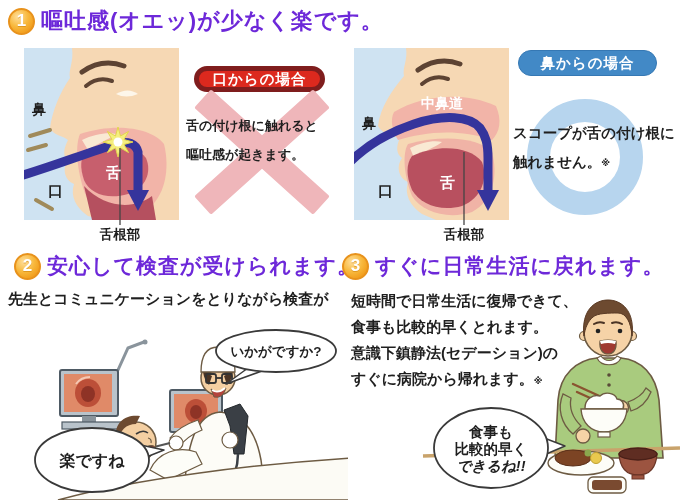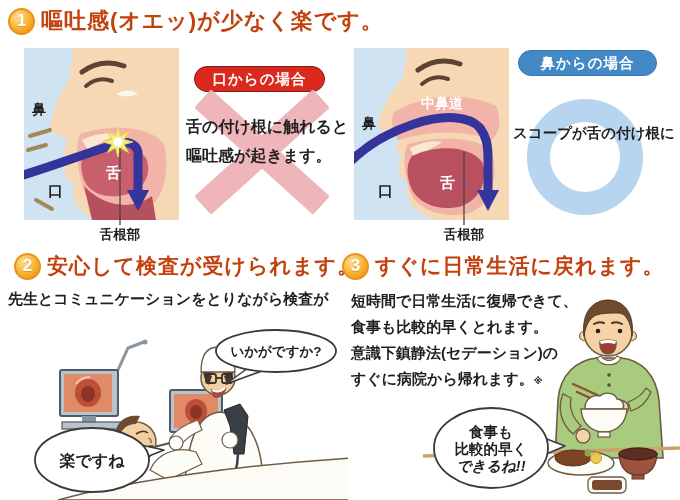--- a/index.html
+++ b/index.html
@@ -9,31 +9,31 @@
   }
   .abs{position:absolute;}
   .heading{position:absolute;display:flex;align-items:center;gap:6px;white-space:nowrap;}
   .num{
     width:27px;height:27px;border-radius:50%;flex:0 0 27px;
     background:radial-gradient(circle at 35% 30%, #ffdf9d 0%, #f8b93e 45%, #f2a01f 75%, #ec9514 100%);
     border:2px solid #e8921c;box-sizing:border-box;
     color:#fff;font-weight:900;font-size:17px;display:flex;align-items:center;justify-content:center;
     text-shadow:0 1px 0 rgba(200,120,0,.5);
   }
-  .h-title{font-weight:900;letter-spacing:1px;color:#c2410c;}
+  .h-title{font-weight:900;letter-spacing:1px;color:#6d28d9;}
   .h1t{font-size:22px;}
   .h2t{font-size:21px;}
   .badge{
     position:absolute;height:26px;border-radius:13px;color:#fff;
     font-weight:800;font-size:14.5px;display:flex;align-items:center;justify-content:center;
     letter-spacing:1px;box-sizing:border-box;
   }
-  .badge.red{background:#dc291e;border:1px solid #7f1d1d;}
+  .badge.red{background:#dc291e;border:5px solid #7f1d1d;}
   .badge.blue{background:#4289c6;border:1px solid #3578b4;}
-  .desc{position:absolute;font-weight:800;font-size:16px;white-space:nowrap;z-index:4;}
+  .desc{position:absolute;font-weight:800;font-size:13px;white-space:nowrap;z-index:4;}
   .desc .sup{font-size:9px;vertical-align:1px;}
   .xmark{position:absolute;left:197px;top:96px;width:130px;height:112px;z-index:1;}
   .xmark .bar{
     position:absolute;left:50%;top:50%;width:160px;height:25px;background:#efb6ba;border-radius:2px;display:block;
   }
   .xmark .b1{transform:translate(-50%,-50%) rotate(42deg);}
   .xmark .b2{transform:translate(-50%,-50%) rotate(-42deg);}
   .oring{
     position:absolute;left:527px;top:99px;width:116px;height:116px;border-radius:50%;
     border:23px solid #b7d5ee;box-sizing:border-box;z-index:1;
@@ -98,20 +98,23 @@
     <text x="88" y="60" font-size="14" font-weight="800" fill="#ffffff" text-anchor="middle">中鼻道</text>
     <text x="8" y="80" font-size="14" font-weight="800" fill="#1f1f1f">鼻</text>
     <text x="86" y="140" font-size="15" font-weight="800" fill="#ffffff">舌</text>
     <text x="24" y="148" font-size="15" font-weight="800" fill="#1f1f1f">口</text>
     <text x="110" y="191" font-size="13.5" font-weight="800" fill="#1f1f1f" text-anchor="middle">舌根部</text>
   </svg>
 
   <div class="badge blue" style="left:518px;top:50px;width:139px;">鼻からの場合</div>
   <div class="oring"></div>
   <div class="desc" style="left:513px;top:124px;font-size:14.5px;">スコープが舌の付け根に</div>
+  <div class="desc" style="left:513px;top:153px;font-size:14.5px;">
+    <span>触れません。</span><span class="sup">※</span>
+  </div>
 
   <div class="heading" style="left:14px;top:252px;">
     <span class="num">2</span>
     <span class="h-title h2t">安心して検査が受けられます。</span>
   </div>
   <div class="para" style="left:8px;top:286px;text-align:right;">
     <div>先生とコミュニケーションをとりながら検査が</div>
   </div>
 
   <svg class="abs" style="left:18px;top:326px;" width="330" height="174" viewBox="0 0 330 174">

